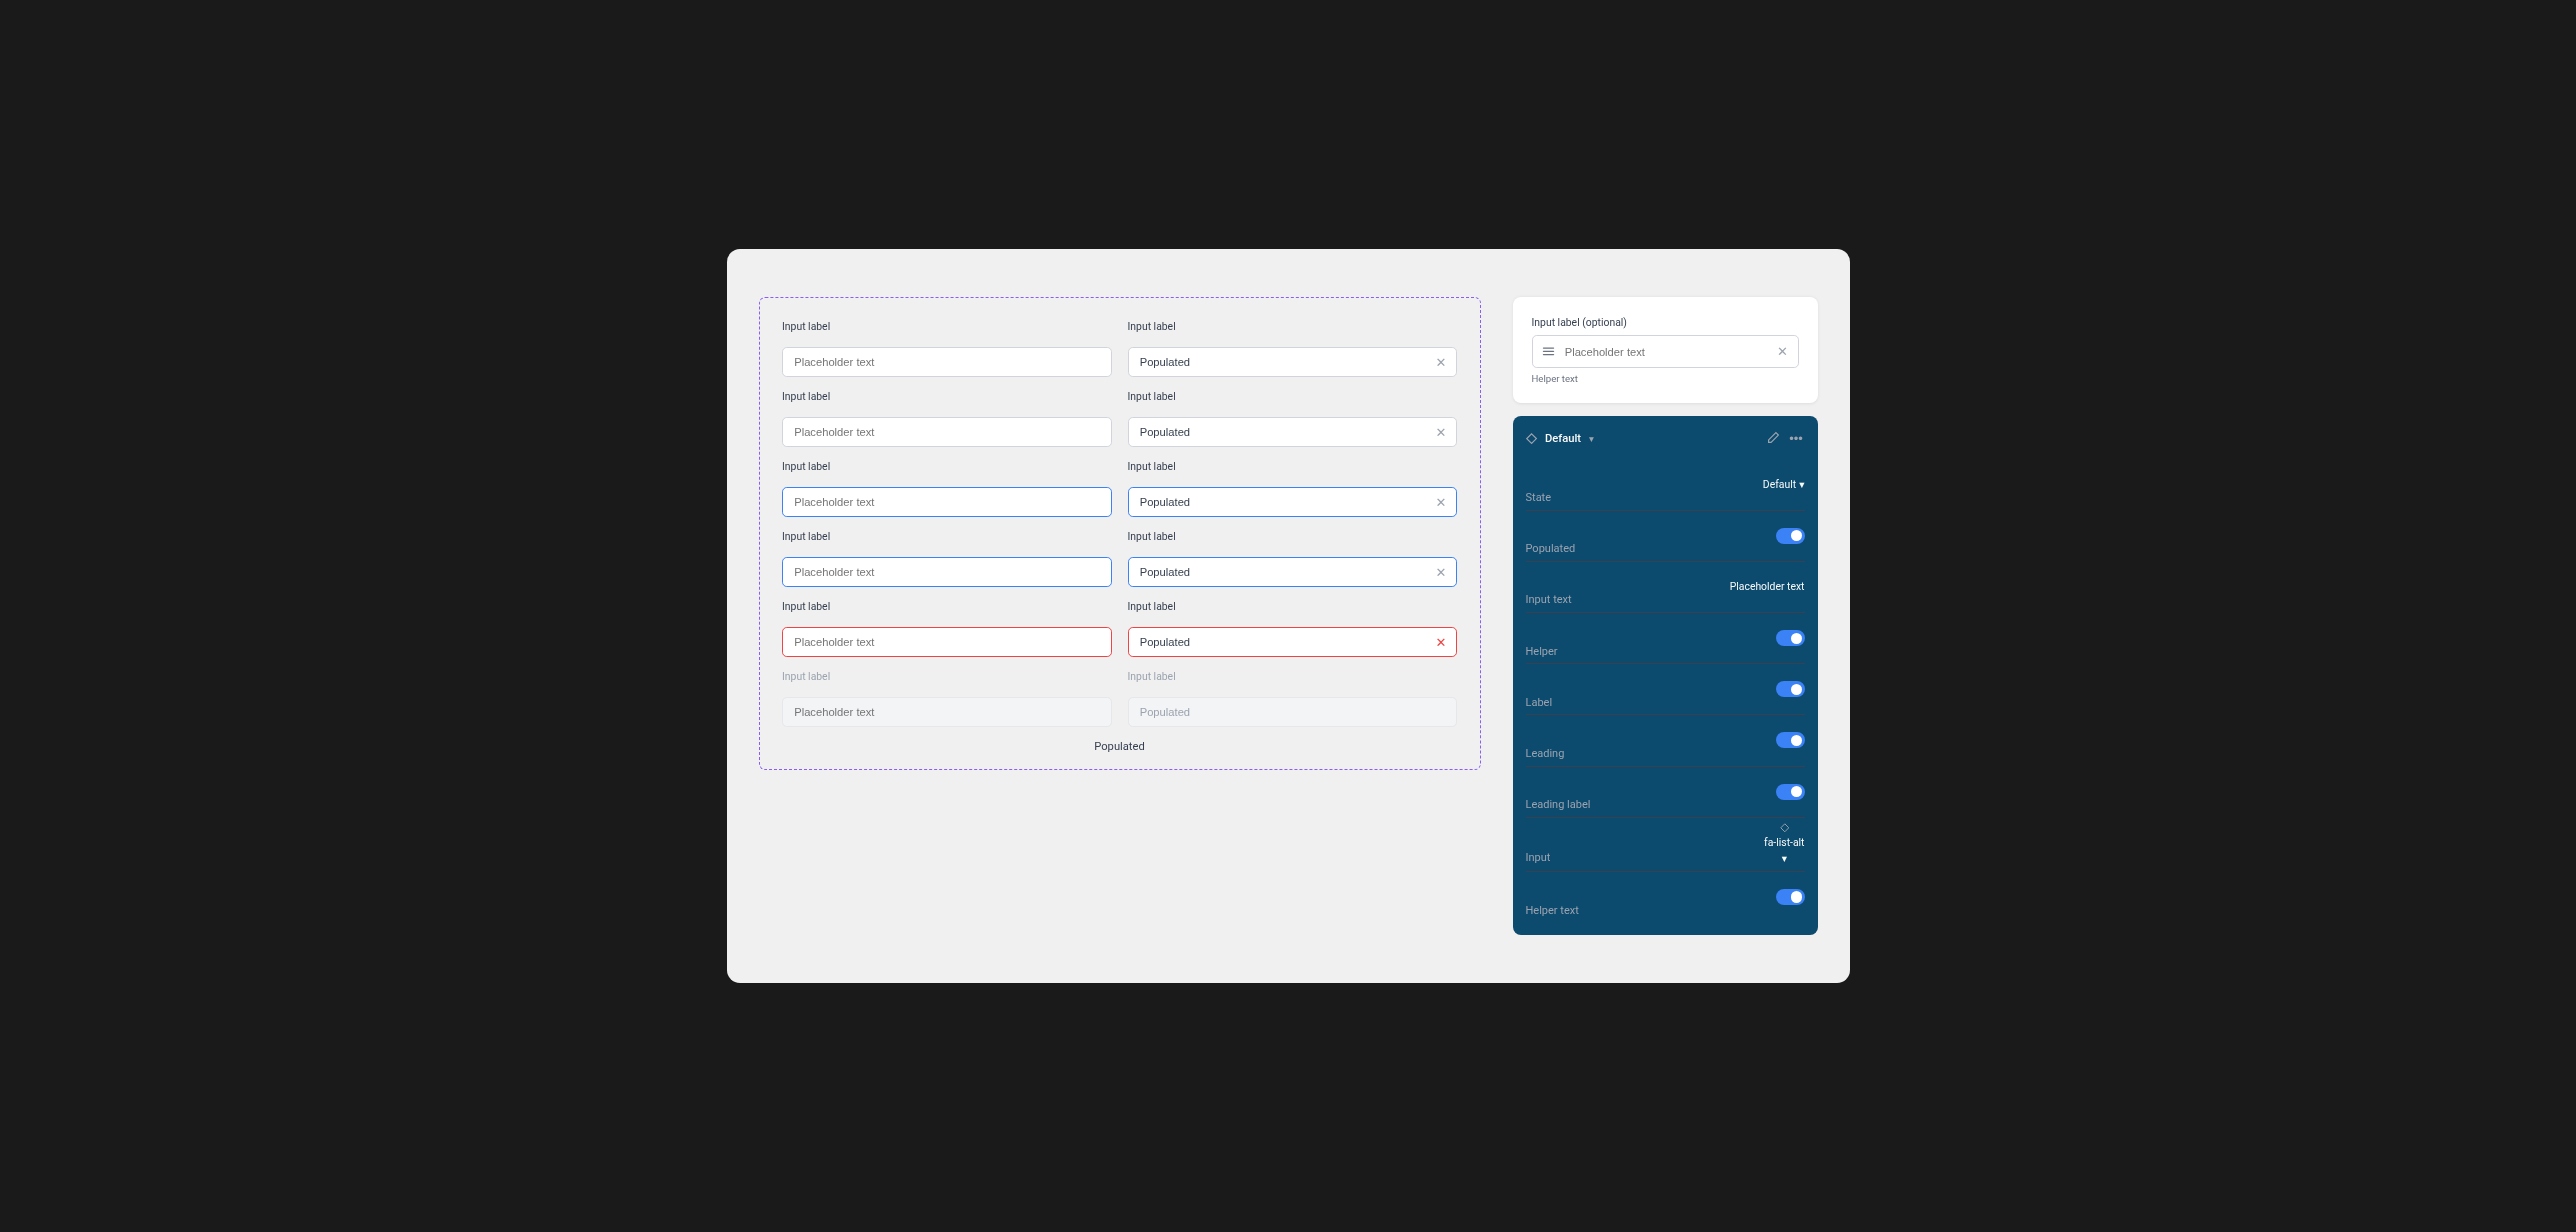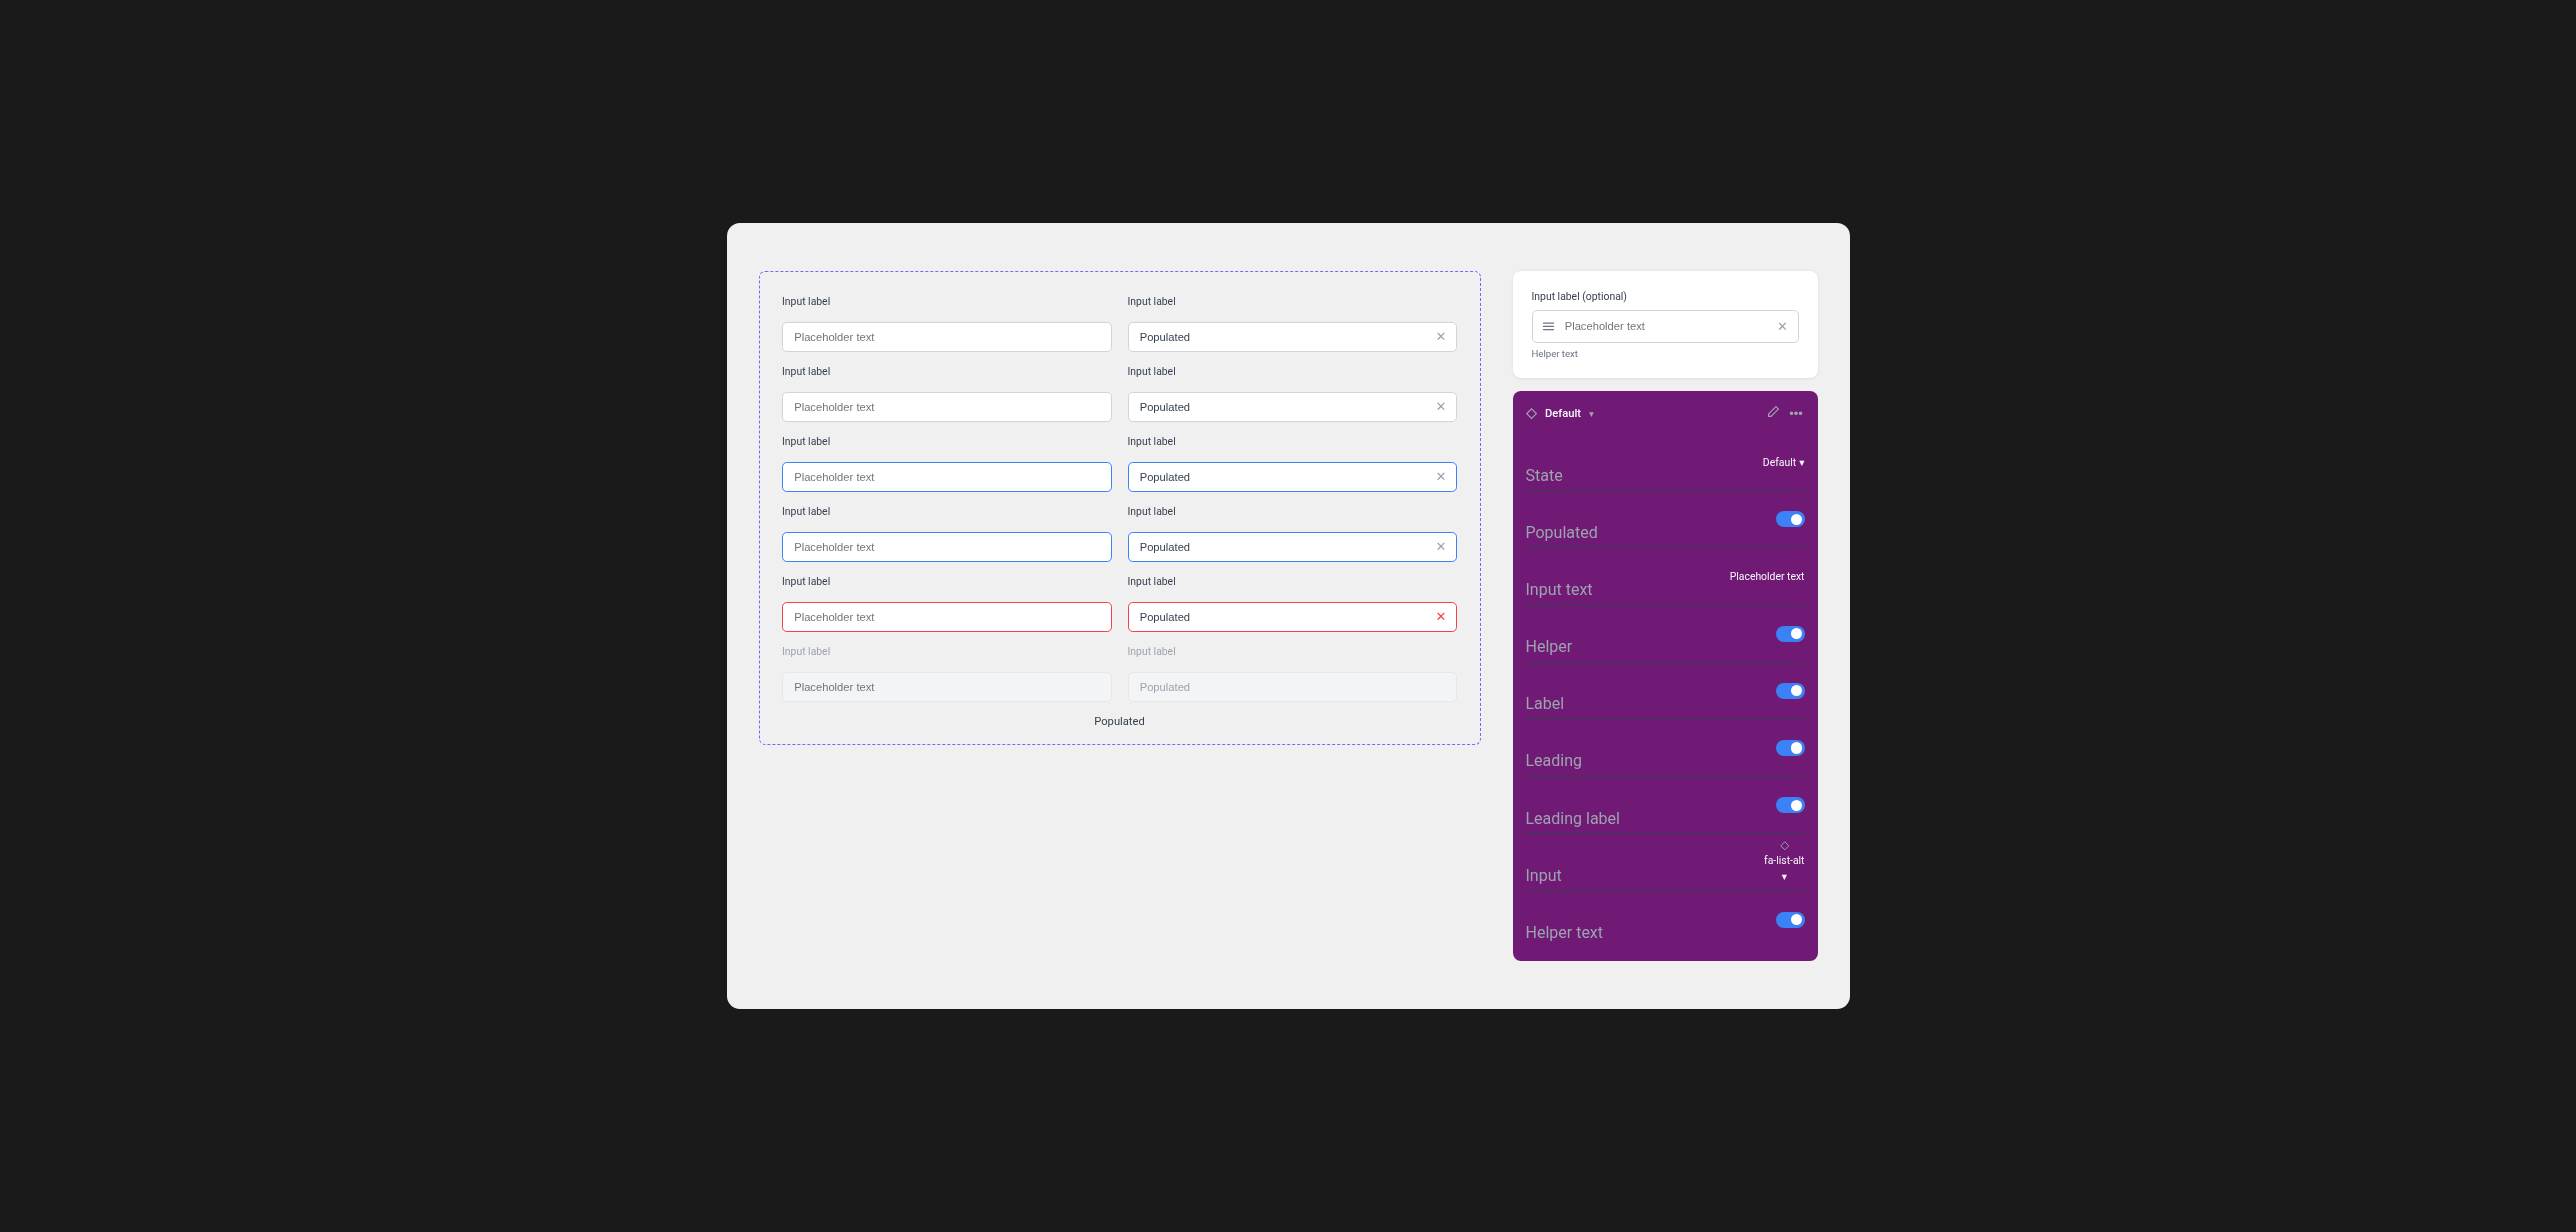--- a/index.html
+++ b/index.html
@@ -189,21 +189,21 @@
     }
 
     .helper-text {
       font-size: 9.6px;
       color: #6b7280;
       margin-top: 4.8px;
     }
 
     
     .dark-panel {
-      background: #701a75;
+      background: #0c4a6e;
       border-radius: 8px;
       padding: 13px;
       color: #fff;
     }
 
     .dark-panel-header {
       display: flex;
       align-items: center;
       justify-content: space-between;
       margin-bottom: 11.2px;
@@ -261,21 +261,21 @@
       justify-content: space-between;
       padding: 5.6px 0;
       border-bottom: 0.8px solid #374151;
     }
 
     .config-row:last-child {
       border-bottom: none;
     }
 
     .config-label {
-      font-size: 16px;
+      font-size: 11px;
       color: #9ca3af;
       margin-top: 26px;
     }
 
     .config-value {
       font-size: 10.4px;
       color: #f9fafb;
       display: flex;
       align-items: center;
       gap: 3.2px;

